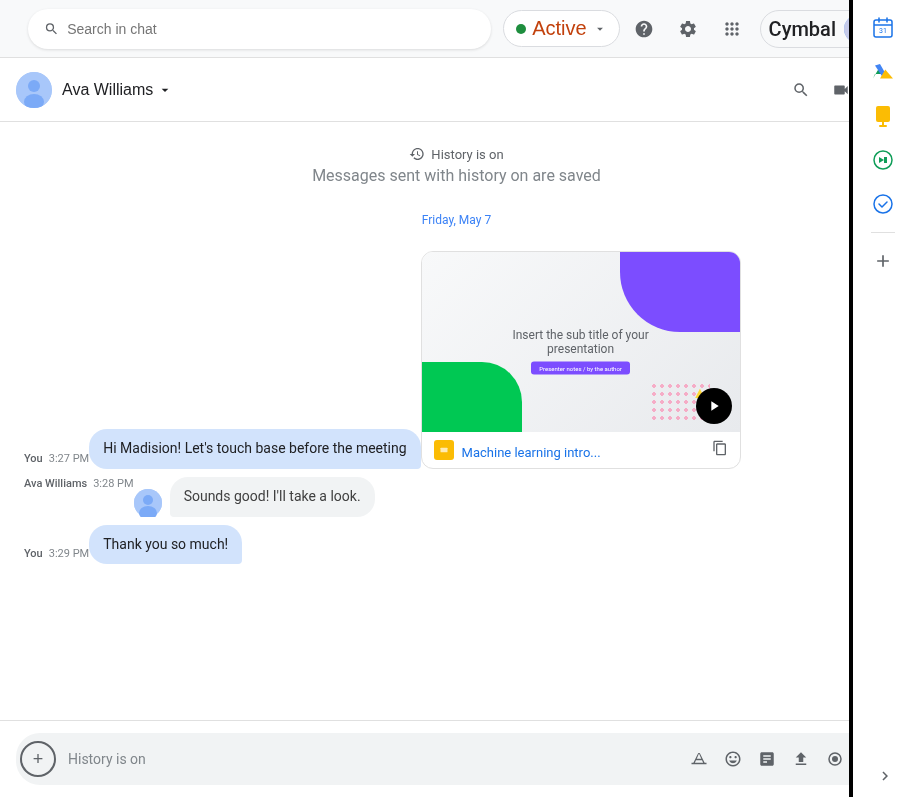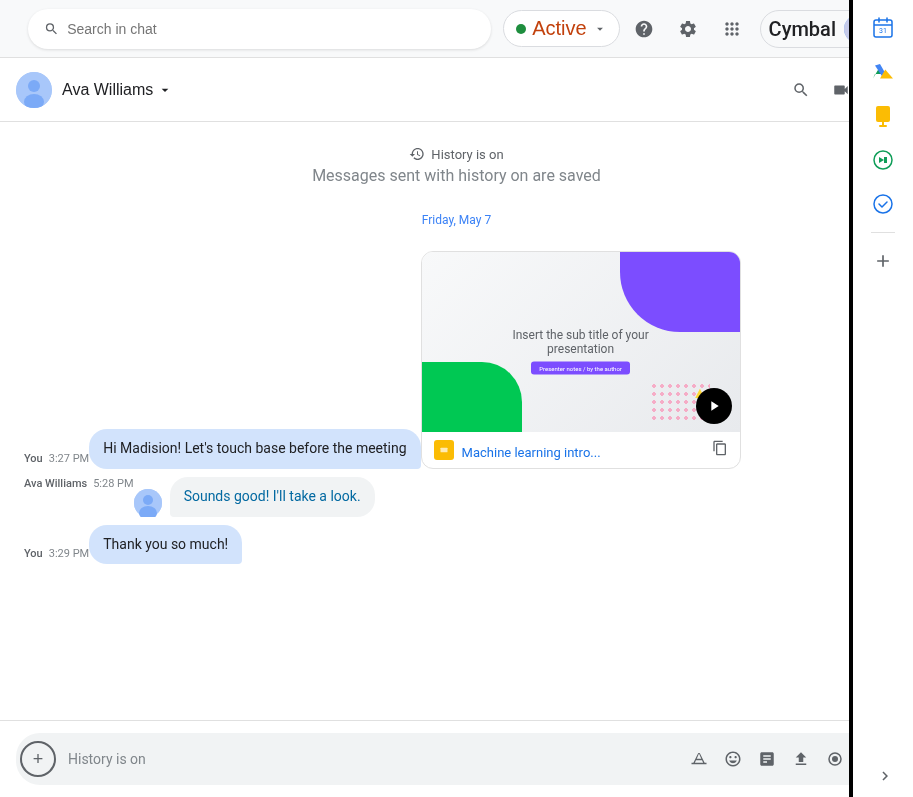--- a/index.html
+++ b/index.html
@@ -293,21 +293,21 @@
       font-size: 14px;
       line-height: 1.4;
     }
     .msg-bubble.sent {
       background: #d2e3fc;
       color: #202124;
       border-bottom-right-radius: 4px;
     }
     .msg-bubble.received {
       background: #f1f3f4;
-      color: #0369a1;
+      color: #404040;
       border-bottom-left-radius: 4px;
     }
 
     
     .attachment-card {
       width: 320px;
       border-radius: 12px;
       overflow: hidden;
       border: 1px solid #e0e0e0;
       margin-top: 4px;
@@ -656,21 +656,21 @@
                 <path d="M16 1H4c-1.1 0-2 .9-2 2v14h2V3h12V1zm3 4H8c-1.1 0-2 .9-2 2v14c0 1.1.9 2 2 2h11c1.1 0 2-.9 2-2V7c0-1.1-.9-2-2-2zm0 16H8V7h11v14z" fill="#5f6368"></path>
               </svg>
           </span>
         </div>
       </div>
     </div>
 
     <div class="msg-row received">
       <div class="msg-meta">
         <span class="sender">Ava Williams</span>
-        <span>5:28 PM</span>
+        <span>3:28 PM</span>
       </div>
       <div class="received-row">
         <div class="recv-avatar">
           <svg width="28" height="28" viewBox="0 0 28 28">
             <circle cx="14" cy="14" r="14" fill="#a8c7fa"></circle>
             <circle cx="14" cy="11" r="5" fill="#7baaf7"></circle>
             <ellipse cx="14" cy="24" rx="9" ry="7" fill="#7baaf7"></ellipse>
           </svg>
         </div>
         <div class="msg-bubble received">

